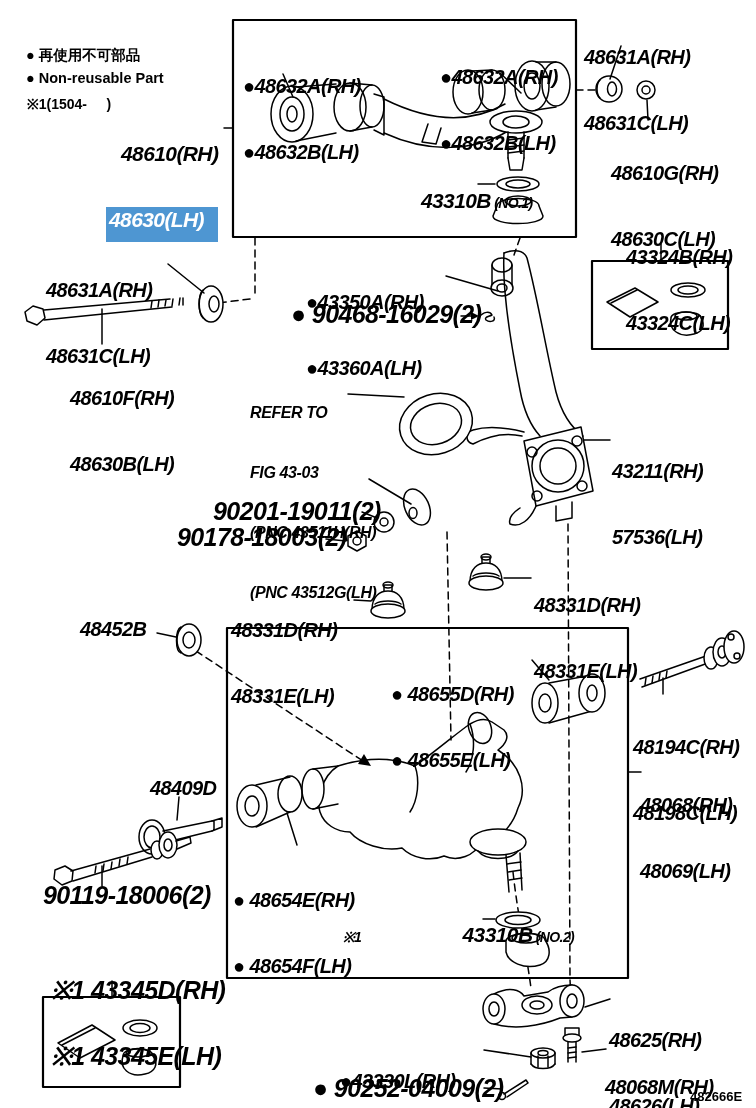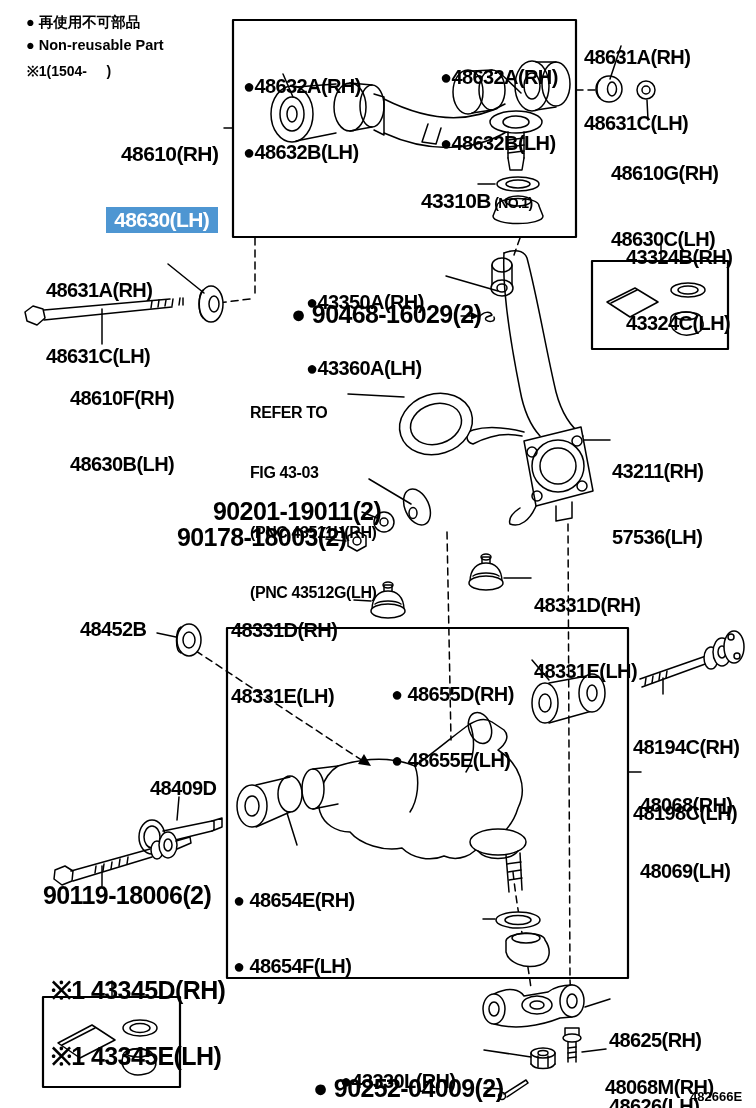--- a/index.html
+++ b/index.html
@@ -1,28 +1,28 @@
 <!DOCTYPE html>
 <html><head>
 <meta charset="utf-8">
 <style>
   html,body{margin:0;padding:0;background:#fff;}
   #stage{position:relative;width:756px;height:1108px;background:#fff;
          font-family:"Liberation Sans",sans-serif;overflow:hidden;}
   #art{position:absolute;left:0;top:0;}
   .lbl{position:absolute;font-weight:700;font-size:20px;line-height:22px;
-       letter-spacing:-0.6px;white-space:pre;color:#000;}
+       letter-spacing:-0.6px;white-space:pre;color:#000;font-style:italic;}
   .lbl .ln{display:block;}
   .mid{font-size:25px;}
   .refer{font-size:16px;line-height:20px;letter-spacing:-0.4px;}
   .num{font-size:21px;font-weight:700;margin-left:48px;}
   .tiny{font-size:14px;font-weight:700;}
   .hl{background:var(--hl,#4e96d2);color:#fff;display:inline-block;
-      padding:2px 4px 2px 3px;margin-top:-2px;text-align:center;}
-  .legend{position:absolute;font-weight:700;font-size:14.5px;color:#000;white-space:pre;}
+      padding:2px 4px 11px 3px;margin-top:-2px;}
+  .legend{position:absolute;font-weight:700;font-size:14.5px;color:#000;white-space:pre;margin-top:33px;}
   .code{position:absolute;font-weight:700;font-size:13px;letter-spacing:0;}
 </style>
 </head>
 <body>
 
 <div id="stage" style="--hl: #4e96d2;">
 
 <svg id="art" width="756" height="1108" viewBox="0 0 756 1108">
   <g fill="none" stroke="#000" stroke-width="1.5" stroke-linecap="round" stroke-linejoin="round">
 
@@ -397,20 +397,23 @@
 
 <div class="lbl" style="left:150px;top:777px">48409D</div>
 
 <div class="lbl" style="left:233px;top:845px">
   <span class="ln">● 48654E(RH)</span>
   <span class="ln">● 48654F(LH)</span>
 </div>
 
 <div class="lbl mid" style="left:43px;top:884px">90119-18006(2)</div>
 
+<div class="lbl" style="left:333px;top:902px">
+  <span class="tiny">※1</span><span class="num"> </span><span class="num">43310B</span><span class="tiny"> </span><span class="tiny">(NO.2)</span>
+</div>
 
 <div class="lbl mid" style="left:51px;top:935px">
   <span class="ln">※1 43345D(RH)</span>
   <span class="ln">※1 43345E(LH)</span>
 </div>
 
 <div class="lbl" style="left:609px;top:985px">
   <span class="ln">48625(RH)</span>
   <span class="ln">48626(LH)</span>
 </div>

